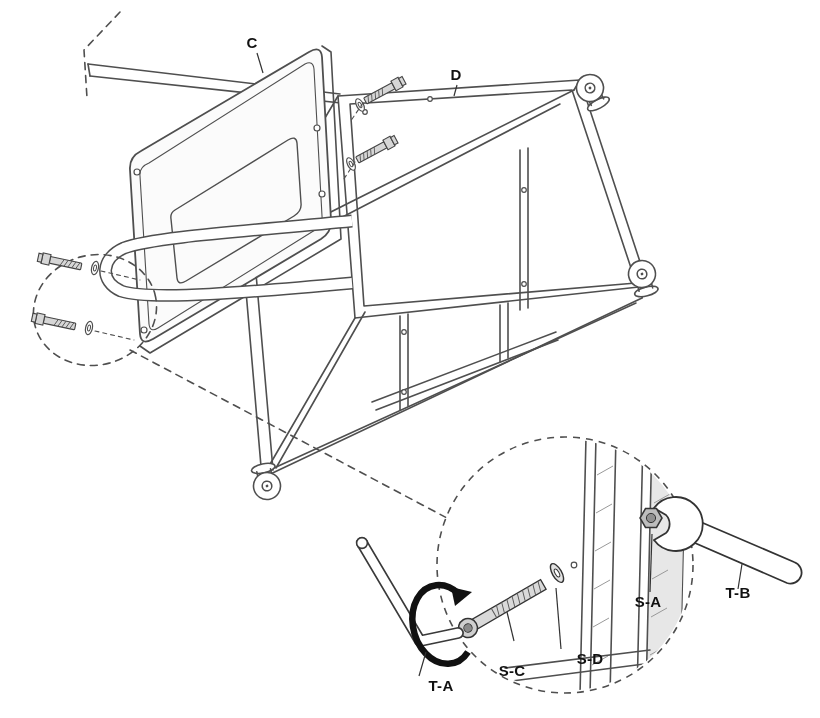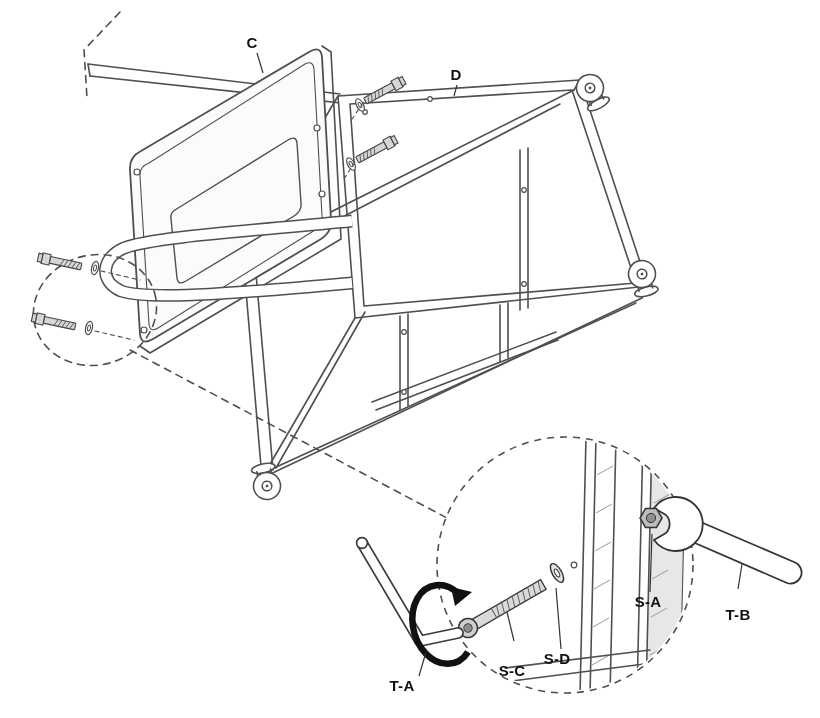--- a/index.html
+++ b/index.html
@@ -232,16 +232,16 @@
     <line class="leader" x1="561" y1="649" x2="556" y2="588"></line>
     <line class="leader" x1="419" y1="676" x2="426" y2="652"></line>
     <line class="leader" x1="738" y1="589" x2="742" y2="564"></line>
   </g>
 </svg>
 
 <div class="part-label" style="left:252px;top:34px">C</div>
 <div class="part-label" style="left:456px;top:66px">D</div>
 <div class="part-label" style="left:648px;top:593px">S-A</div>
 <div class="part-label" style="left:512px;top:662px">S-C</div>
-<div class="part-label" style="left:557px;top:650px">S-D</div>
-<div class="part-label" style="left:402px;top:677px">T-A</div>
-<div class="part-label" style="left:738px;top:606px">T-B</div>
+<div class="part-label" style="left:590px;top:650px">S-D</div>
+<div class="part-label" style="left:441px;top:677px">T-A</div>
+<div class="part-label" style="left:738px;top:584px">T-B</div>
 </div>
 
 </body></html>

